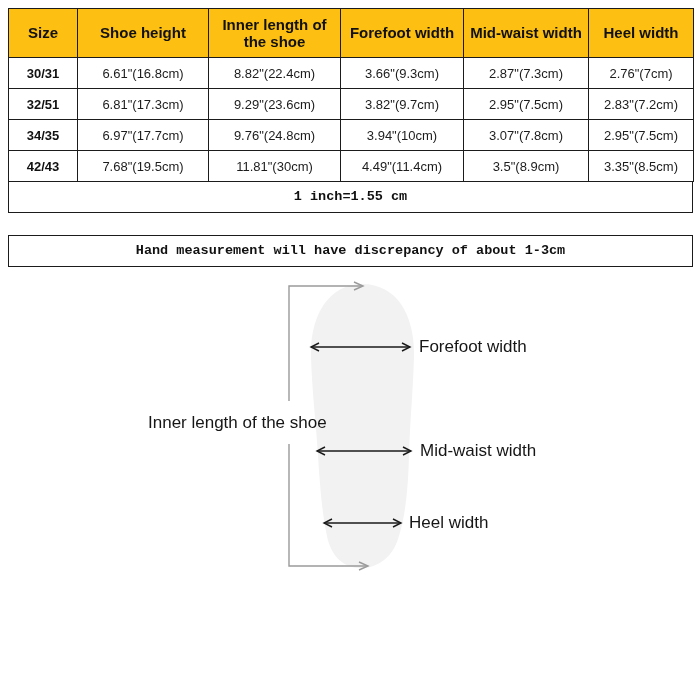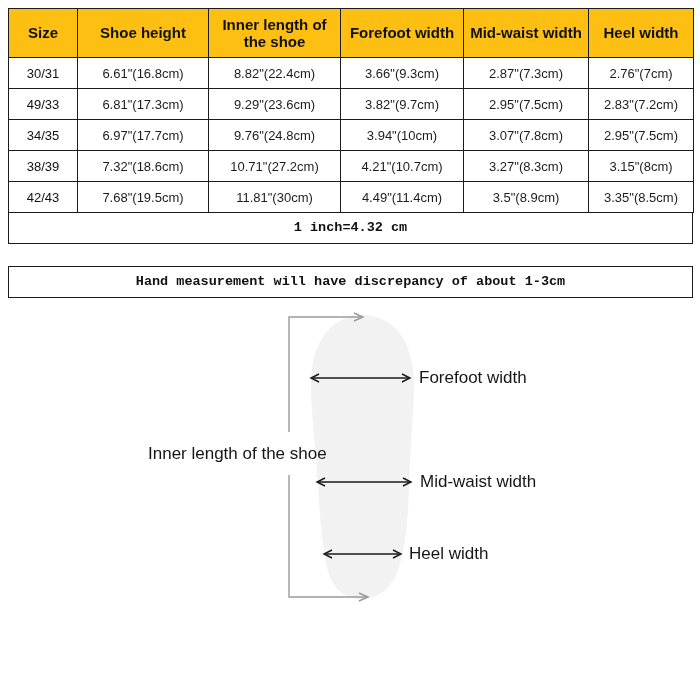--- a/index.html
+++ b/index.html
@@ -30,21 +30,21 @@
     font-weight: bold;
     height: 48px;
     line-height: 1.15;
     white-space: normal;
   }
   .size-table td {
     font-size: 13px;
     height: 30px;
     color: #1c1c1c;
   }
-  .size-table td.size-cell { font-weight: normal; color: #111; }
+  .size-table td.size-cell { font-weight: bold; color: #111; }
   .note-box {
     width: 683px;
     margin-left: 8px;
     border: 1px solid #1b1b1b;
     height: 30px;
     line-height: 30px;
     text-align: center;
     font-family: "Liberation Mono", "DejaVu Sans Mono", monospace;
     font-weight: bold;
     font-size: 13.5px;
@@ -96,55 +96,47 @@
   <tbody>
     <tr>
       <td class="size-cell">30/31</td>
       <td>6.61"(16.8cm)</td>
       <td>8.82"(22.4cm)</td>
       <td>3.66"(9.3cm)</td>
       <td>2.87"(7.3cm)</td>
       <td>2.76"(7cm)</td>
     </tr>
     <tr>
-      <td class="size-cell">49/33</td>
+      <td class="size-cell">32/51</td>
       <td>6.81"(17.3cm)</td>
       <td>9.29"(23.6cm)</td>
       <td>3.82"(9.7cm)</td>
       <td>2.95"(7.5cm)</td>
       <td>2.83"(7.2cm)</td>
     </tr>
     <tr>
       <td class="size-cell">34/35</td>
       <td>6.97"(17.7cm)</td>
       <td>9.76"(24.8cm)</td>
       <td>3.94"(10cm)</td>
       <td>3.07"(7.8cm)</td>
       <td>2.95"(7.5cm)</td>
     </tr>
     <tr>
-      <td class="size-cell">38/39</td>
-      <td>7.32"(18.6cm)</td>
-      <td>10.71"(27.2cm)</td>
-      <td>4.21"(10.7cm)</td>
-      <td>3.27"(8.3cm)</td>
-      <td>3.15"(8cm)</td>
-    </tr>
-    <tr>
       <td class="size-cell">42/43</td>
       <td>7.68"(19.5cm)</td>
       <td>11.81"(30cm)</td>
       <td>4.49"(11.4cm)</td>
       <td>3.5"(8.9cm)</td>
       <td>3.35"(8.5cm)</td>
     </tr>
   </tbody>
 </table>
 
-<div class="note-box first">1 inch=4.32 cm</div>
+<div class="note-box first">1 inch=1.55 cm</div>
 <div class="note-box second">Hand measurement will have discrepancy of about 1-3cm</div>
 
 <div class="diagram">
   <svg width="700" height="311" viewBox="0 0 700 311">
 
     <path d="M 362 9
              C 398 9, 415 42, 414 81
              C 413 118, 410 145, 409 180
              C 408 222, 404 246, 398 264
              C 391 286, 373 294, 359 293

